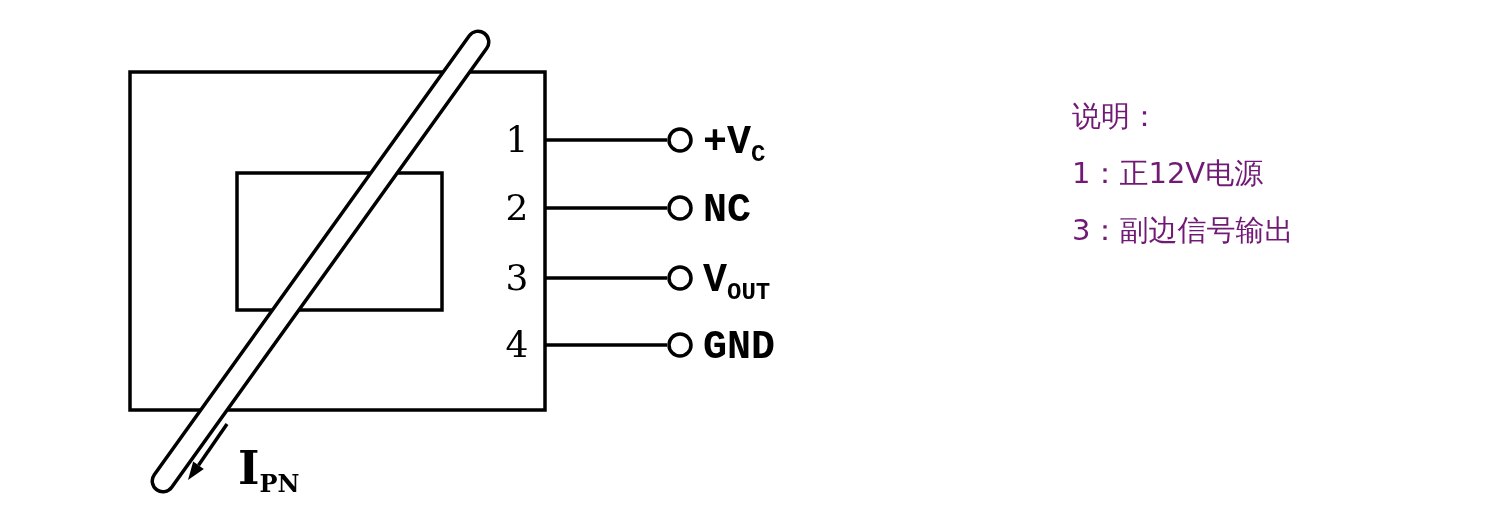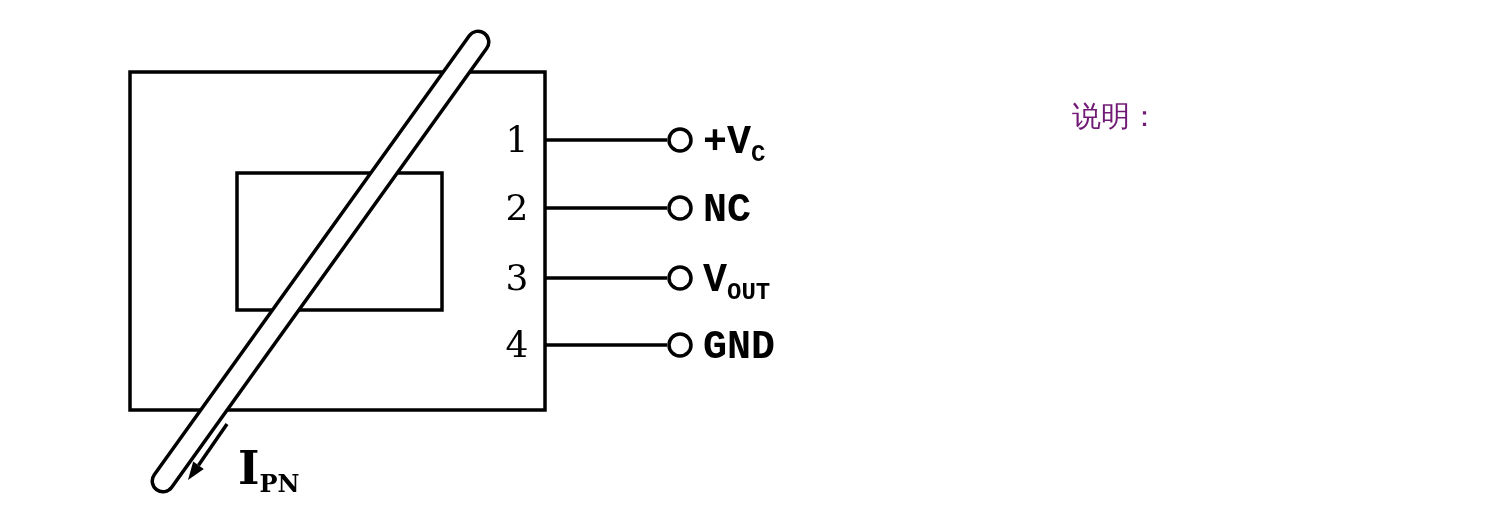--- a/index.html
+++ b/index.html
@@ -148,18 +148,20 @@
       <circle class="terminal" cx="680" cy="345" r="11"></circle>
       <text class="pin-label" x="703" y="358"><tspan>GND</tspan><tspan class="sub" dy="8"></tspan></text>
     </g>
 
   </svg>
 
   <div class="legend">
     <div class="legend-title">说明：</div>
 
 
+    <div class="legend-line"><span>1</span><sub class="legend-sub"></sub><span>：正12V电源</span></div>
 
 
+    <div class="legend-line"><span>3</span><sub class="legend-sub"></sub><span>：副边信号输出</span></div>
 
   </div>
 
 </div>
 
 </body></html>

